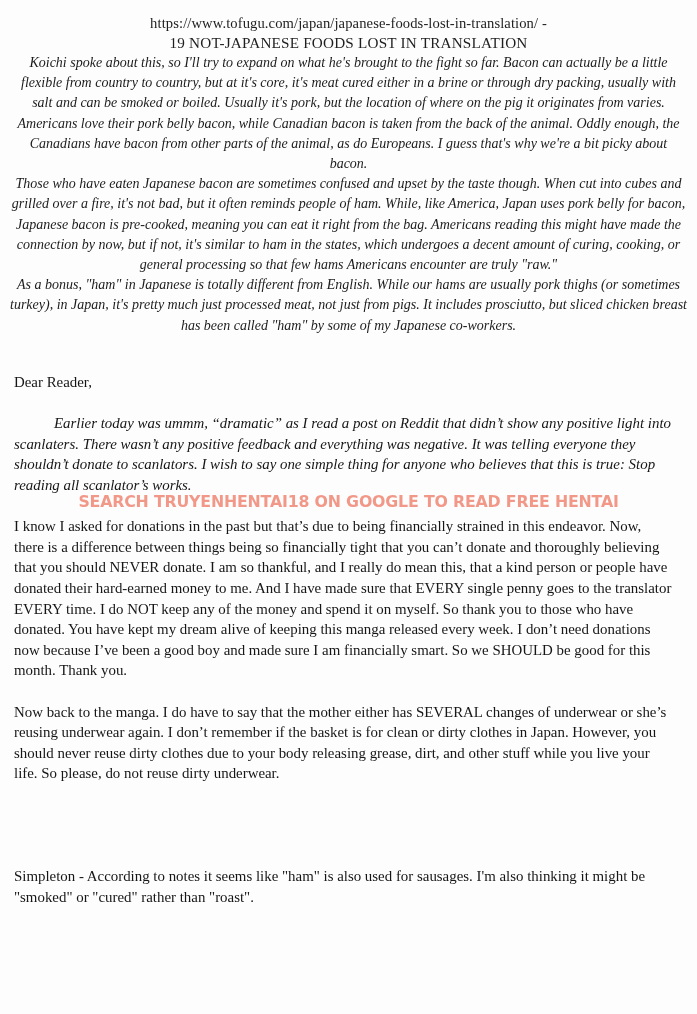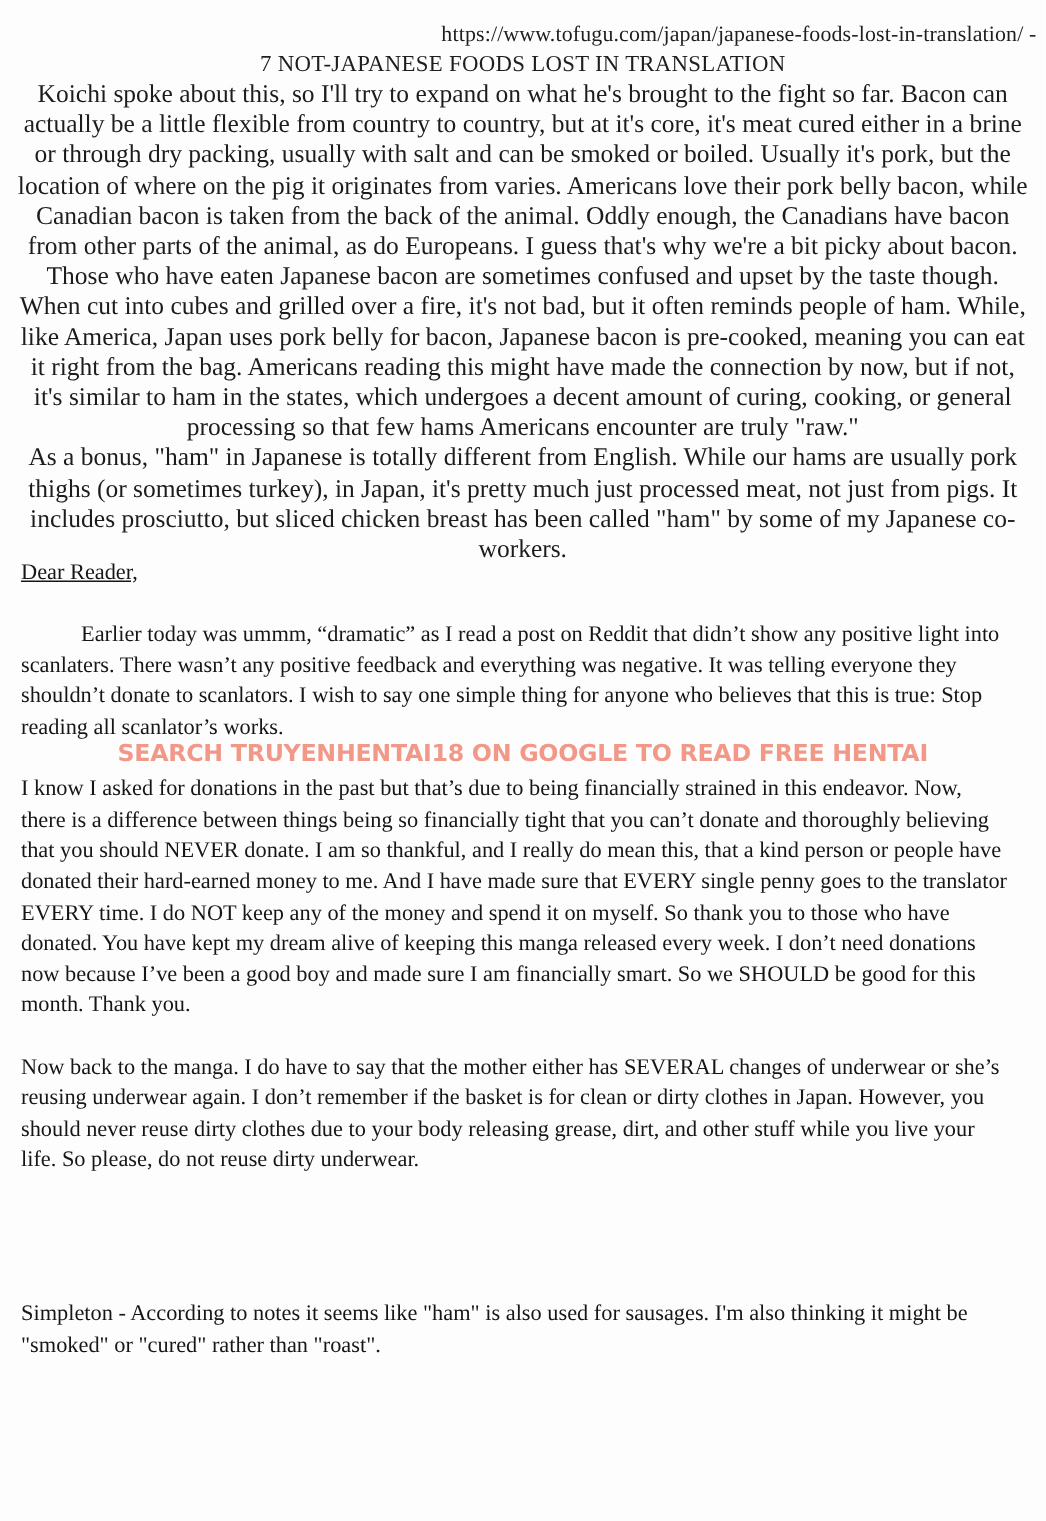--- a/index.html
+++ b/index.html
@@ -34,55 +34,55 @@
     width: 697px;
     text-align: center;
     padding: 0 6px;
     box-sizing: border-box;
   }
   .article-url {
     font-size: 14.6px;
     line-height: 19px;
     letter-spacing: 0.1px;
     color: #1e1e1e;
-    text-align: right;
   }
   .article-title {
     font-size: 15.2px;
     line-height: 20px;
     letter-spacing: 0.2px;
     color: #1e1e1e;
   }
   .article-para {
-    font-size: 17px;
+    font-size: 14px;
     line-height: 20.2px;
     color: #1c1c1c;
     text-align: center;
     margin: 0;
     padding: 0 4px;
+    font-style: italic;
   }
 
   
   .letter {
     position: absolute;
     left: 14px;
     top: 372px;
     width: 660px;
     font-size: 14.9px;
     line-height: 20.6px;
     color: #161616;
     text-align: left;
   }
   .letter p {
     margin: 0;
     padding: 0;
   }
-  .salutation { margin-bottom: 0; text-decoration: underline; }
+  .salutation { margin-bottom: 0; }
   .spacer-line { height: 20.6px; }
-  .indent { text-indent: 40px; }
+  .indent { text-indent: 40px; font-style: italic; }
 
   .sig-line { margin: 0; }
 
   
   .watermark {
     position: absolute;
     left: 0;
     top: 493px;
     width: 697px;
     text-align: center;
@@ -103,21 +103,21 @@
   }
 </style>
 </head>
 <body>
 
 <div class="page">
 
   <div class="article-block">
     <div class="article-url soft">https://www.tofugu.com/japan/japanese-foods-lost-in-translation/  -</div>
 
-    <div class="article-title soft">7 NOT-JAPANESE FOODS LOST IN TRANSLATION</div>
+    <div class="article-title soft">19 NOT-JAPANESE FOODS LOST IN TRANSLATION</div>
 
     <p class="article-para soft">Koichi spoke about this, so I'll try to expand on what he's brought to the fight so far. Bacon can actually be a little flexible from country to country, but at it's core, it's meat cured either in a brine or through dry packing, usually with salt and can be smoked or boiled. Usually it's pork, but the location of where on the pig it originates from varies. Americans love their pork belly bacon, while Canadian bacon is taken from the back of the animal. Oddly enough, the Canadians have bacon from other parts of the animal, as do Europeans. I guess that's why we're a bit picky about bacon.</p>
 
     <p class="article-para soft">Those who have eaten Japanese bacon are sometimes confused and upset by the taste though. When cut into cubes and grilled over a fire, it's not bad, but it often reminds people of ham. While, like America, Japan uses pork belly for bacon, Japanese bacon is pre-cooked, meaning you can eat it right from the bag. Americans reading this might have made the connection by now, but if not, it's similar to ham in the states, which undergoes a decent amount of curing, cooking, or general processing so that few hams Americans encounter are truly "raw."</p>
 
     <p class="article-para soft">As a bonus, "ham" in Japanese is totally different from English. While our hams are usually pork thighs (or sometimes turkey), in Japan, it's pretty much just processed meat, not just from pigs. It includes prosciutto, but sliced chicken breast has been called "ham" by some of my Japanese co-workers.</p>
   </div>
 
   <div class="letter">
 

